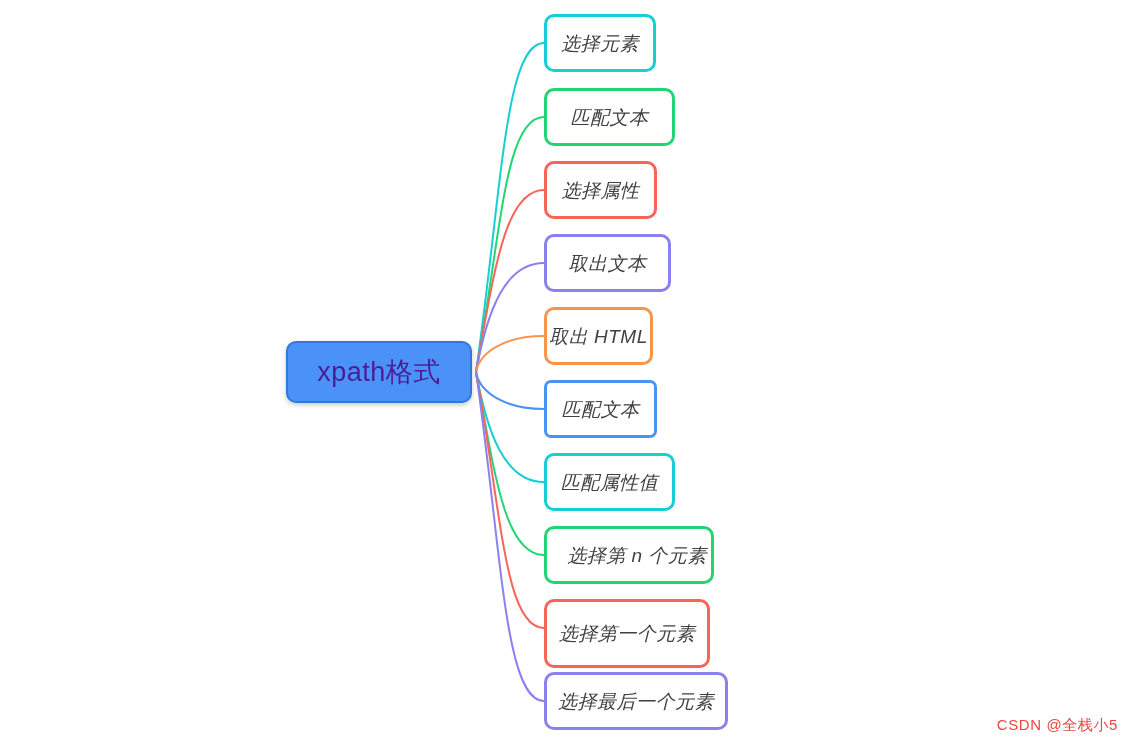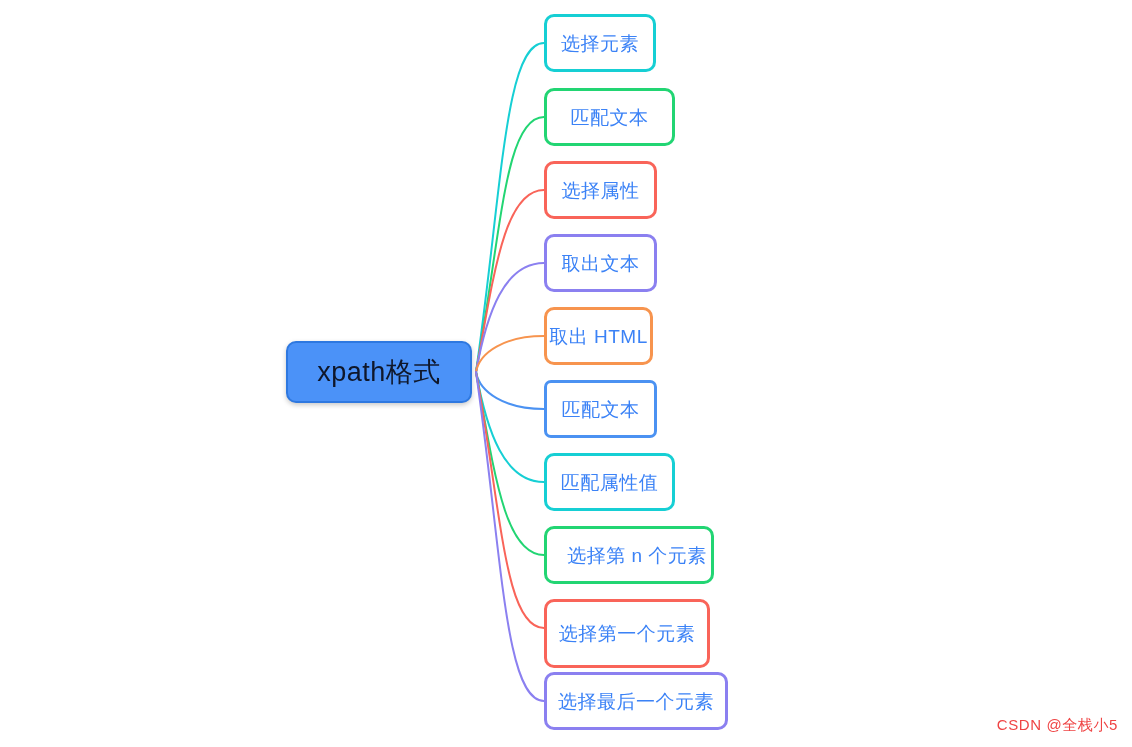--- a/index.html
+++ b/index.html
@@ -31,25 +31,26 @@
   .node {
     position: absolute;
     box-sizing: border-box;
     background: #ffffff;
     border-style: solid;
     border-width: 3px;
     border-radius: 10px;
     display: flex;
     align-items: center;
     justify-content: center;
-    color: #3b82f6;
+    color: #404040;
     font-size: 19px;
     letter-spacing: 0.5px;
     line-height: 1;
     white-space: nowrap;
+    font-style: italic;
   }
   .root-node {
     position: absolute;
     box-sizing: border-box;
     border-radius: 10px;
     display: flex;
     align-items: center;
     justify-content: center;
     color: #ffffff;
     font-size: 27px;
@@ -80,35 +81,35 @@
       <path d="M 476 372 C 494.2 271.9, 504.56 190, 544 190" fill="none" stroke="#f96459" stroke-width="2" stroke-linecap="round"></path>
       <path d="M 476 372 C 486.9 312.05, 504.56 263, 544 263" fill="none" stroke="#8b80f0" stroke-width="2" stroke-linecap="round"></path>
       <path d="M 476 372 C 479.6 352.2, 504.56 336, 544 336" fill="none" stroke="#f7944e" stroke-width="2" stroke-linecap="round"></path>
       <path d="M 476 372 C 479.7 392.35, 504.56 409, 544 409" fill="none" stroke="#4b92f2" stroke-width="2" stroke-linecap="round"></path>
       <path d="M 476 372 C 487 432.5, 504.56 482, 544 482" fill="none" stroke="#16cfd4" stroke-width="2" stroke-linecap="round"></path>
       <path d="M 476 372 C 494.3 472.65, 504.56 555, 544 555" fill="none" stroke="#22d573" stroke-width="2" stroke-linecap="round"></path>
       <path d="M 476 372 C 501.6 512.8, 504.56 628, 544 628" fill="none" stroke="#f96459" stroke-width="2" stroke-linecap="round"></path>
       <path d="M 476 372 C 502 552.95, 504.56 701, 544 701" fill="none" stroke="#8b80f0" stroke-width="2" stroke-linecap="round"></path>
     </svg>
 
-  <div class="root-node" id="root-node" style="left: 286px; top: 341px; width: 186px; height: 62px; background: rgb(75, 146, 248); border: 2px solid rgb(46, 120, 224); color: #0f172a;">
+  <div class="root-node" id="root-node" style="left: 286px; top: 341px; width: 186px; height: 62px; background: rgb(75, 146, 248); border: 2px solid rgb(46, 120, 224); color: #4c1d95;">
     <span>xpath格式</span>
   </div>
 
   <div id="children-container">
       <div class="node" style="left: 544px; top: 14px; width: 112px; height: 58px; border-color: rgb(22, 207, 212);">
         <span>选择元素</span>
       </div>
       <div class="node" style="left: 544px; top: 88px; width: 131px; height: 58px; border-color: rgb(34, 213, 115);">
         <span>匹配文本</span>
       </div>
       <div class="node" style="left: 544px; top: 161px; width: 113px; height: 58px; border-color: rgb(249, 100, 89);">
         <span>选择属性</span>
       </div>
-      <div class="node" style="left: 544px; top: 234px; width: 113px; height: 58px; border-color: rgb(139, 128, 240);">
+      <div class="node" style="left: 544px; top: 234px; width: 127px; height: 58px; border-color: rgb(139, 128, 240);">
         <span>取出文本</span>
       </div>
       <div class="node" style="left: 544px; top: 307px; width: 109px; height: 58px; border-color: rgb(247, 148, 78);">
         <span>取出 HTML</span>
       </div>
       <div class="node" style="left: 544px; top: 380px; width: 113px; height: 58px; border-color: rgb(75, 146, 242); border-radius: 7px;">
         <span>匹配文本</span>
       </div>
       <div class="node" style="left: 544px; top: 453px; width: 131px; height: 58px; border-color: rgb(22, 207, 212);">
         <span>匹配属性值</span>

